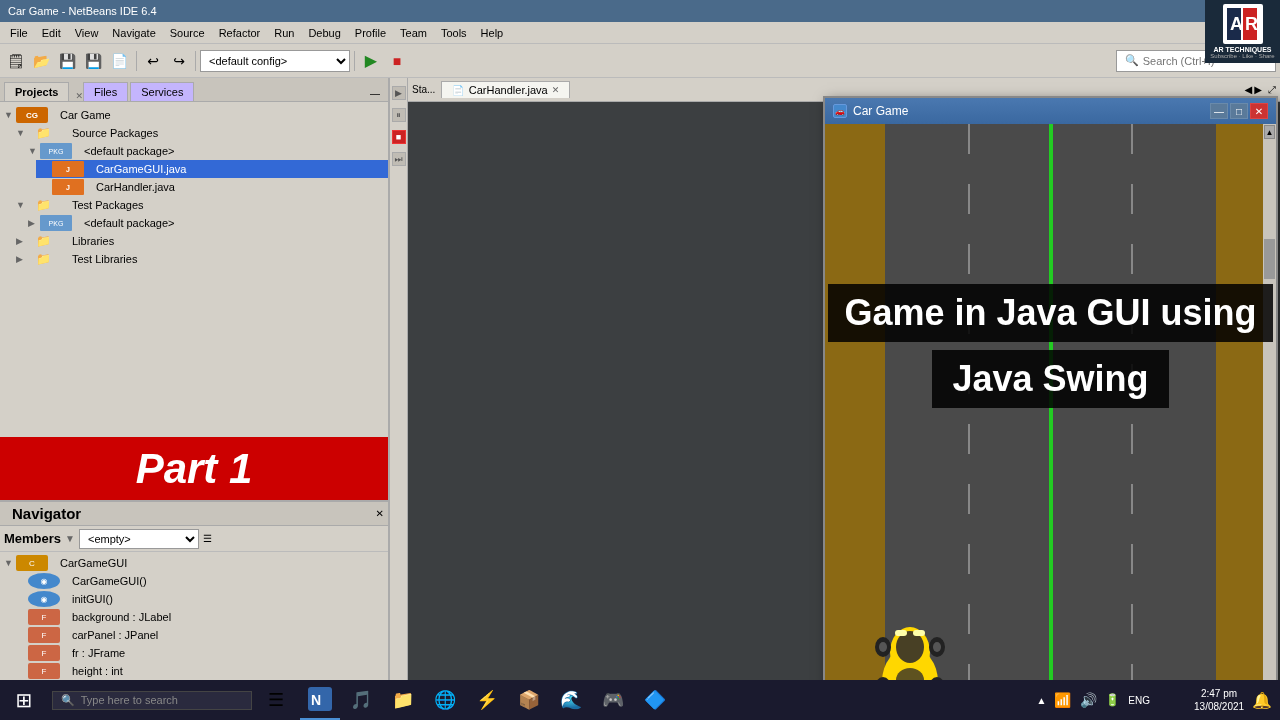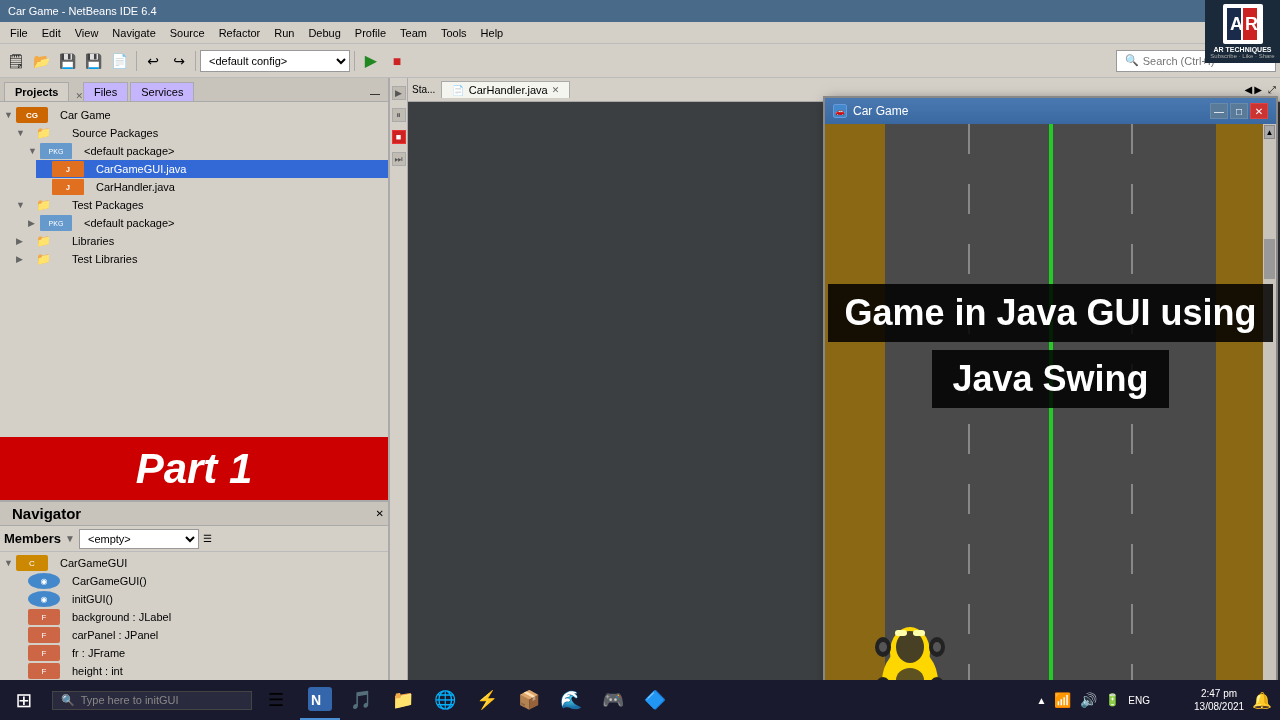--- a/index.html
+++ b/index.html
@@ -455,21 +455,21 @@
     </div>
   </div>
 </div>
 
 <div class="taskbar">
 
   <div class="taskbar-start">⊞</div>
 
   <div class="taskbar-search">
     <span>🔍</span>
-    <span style="color:#888;">Type here to initGUI</span>
+    <span style="color:#888;">Type here to search</span>
   </div>
 
   <div class="taskbar-item">☰</div>
 
   <div class="taskbar-items">
     <div class="taskbar-item active" style="font-size:14px; border-bottom:2px solid #4a8fd4;">
       <svg width="24" height="24" viewBox="0 0 24 24">
           <rect width="24" height="24" fill="#3366aa" rx="3"></rect>
           <text x="3" y="18" font-size="14" fill="white" font-weight="bold">N</text>
         </svg>

